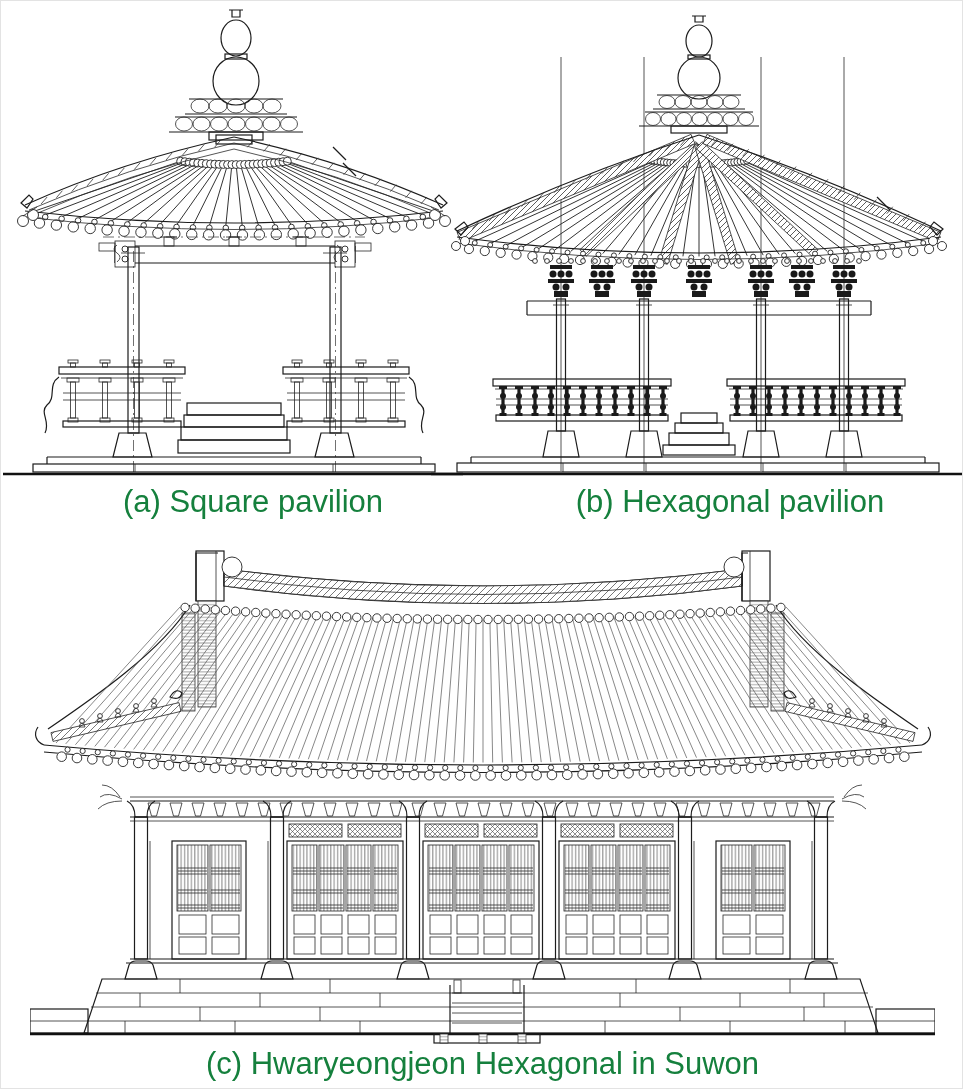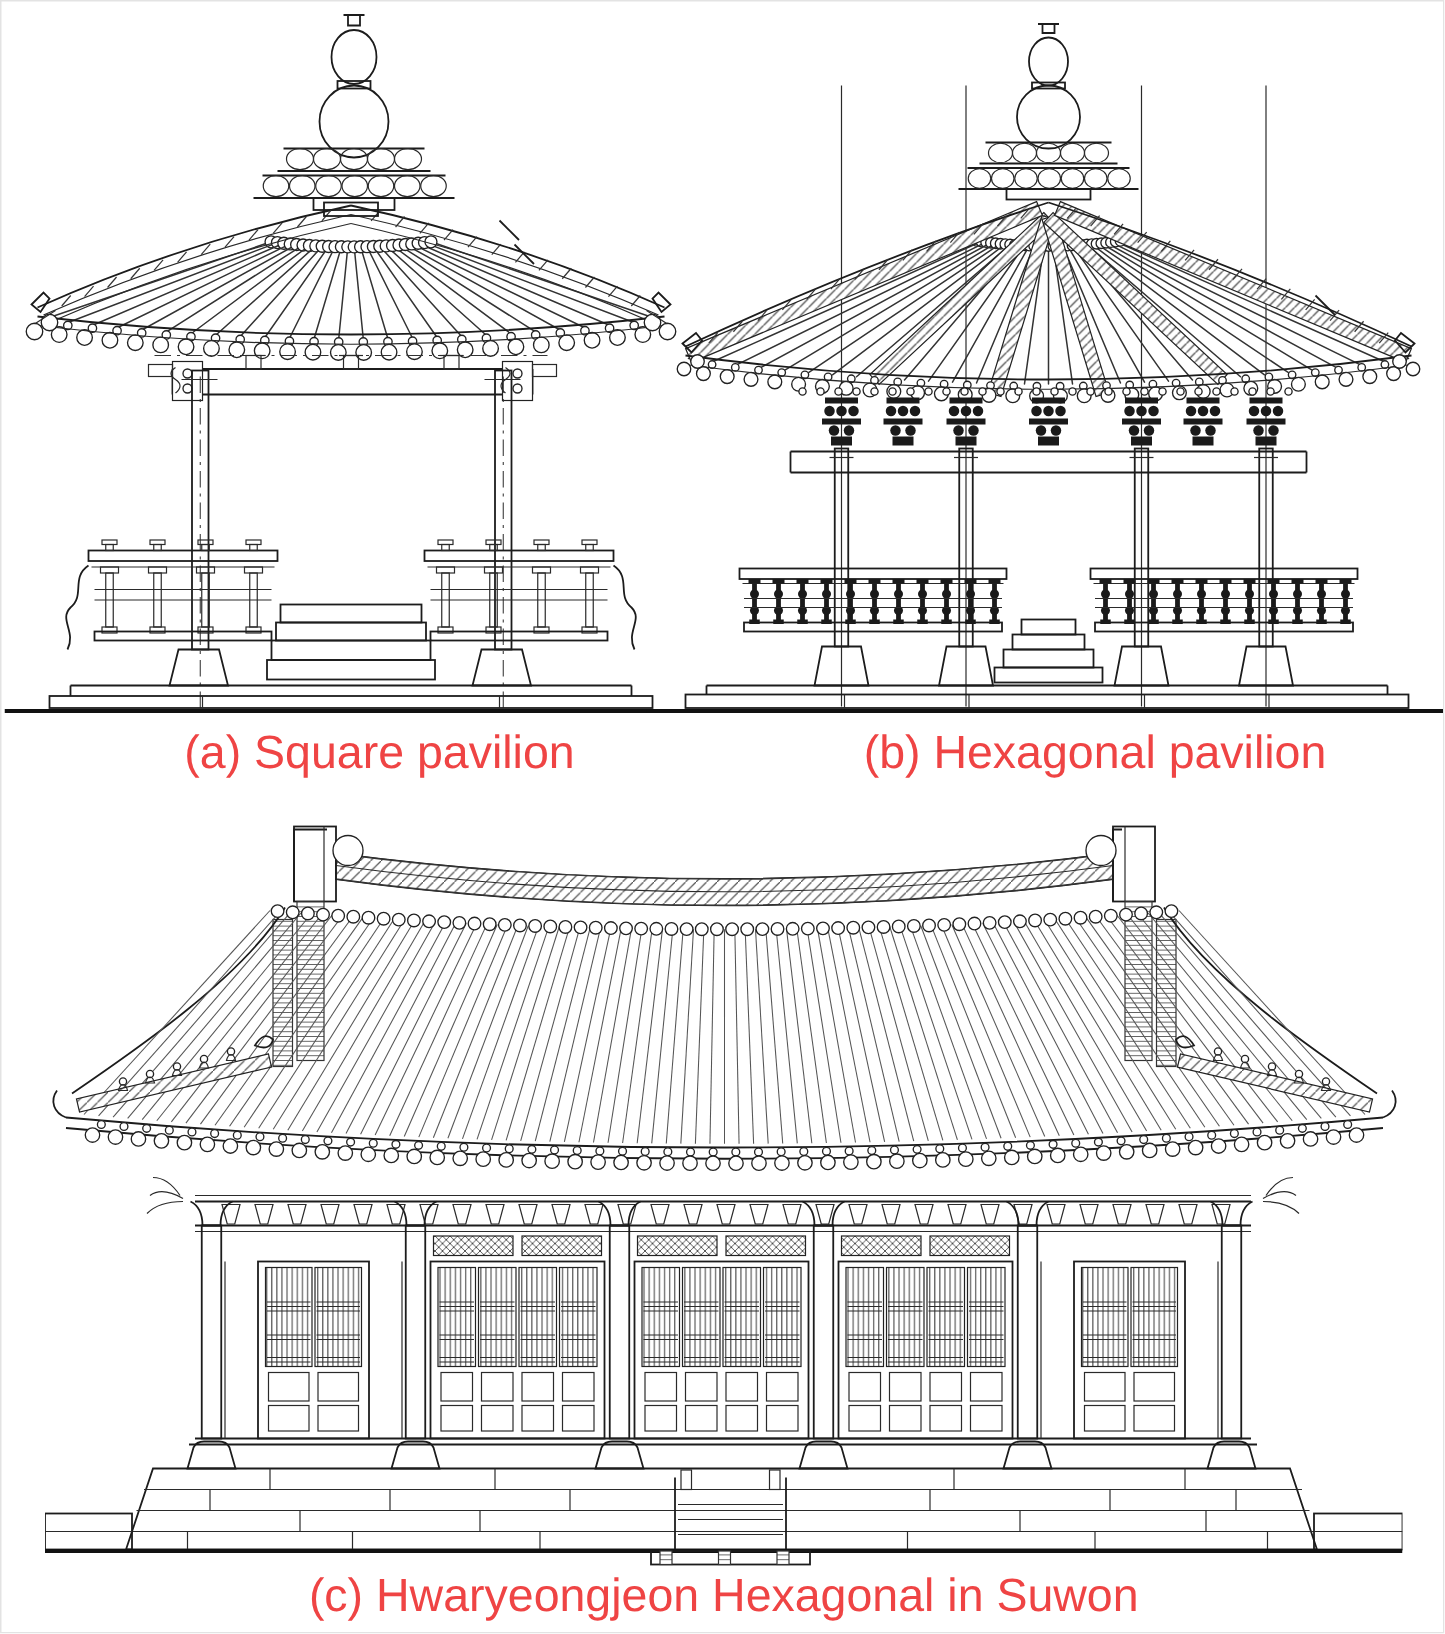--- a/index.html
+++ b/index.html
@@ -1,19 +1,19 @@
 <!DOCTYPE html>
 <html><head>
 <meta charset="utf-8">
 <style>
   html,body{margin:0;padding:0;background:#fff;}
   .page{position:relative;width:963px;height:1089px;background:#fff;overflow:hidden;
         font-family:"Liberation Sans",sans-serif;box-sizing:border-box;border:1px solid #e3e3e3;}
   .drawing{position:absolute;}
-  .caption{position:absolute;text-align:center;font-size:31px;color:#ef4444;line-height:44px;
+  .caption{position:absolute;text-align:center;font-size:31px;color:#15803d;line-height:44px;
            letter-spacing:0px;}
   svg{display:block;}
   .ln{stroke:#1c1c1c;fill:none;stroke-width:1.2;}
   .thin{stroke:#2a2a2a;fill:none;stroke-width:0.8;}
   .thick{stroke:#111;fill:none;stroke-width:2.6;}
   .dark{fill:#1a1a1a;stroke:none;}
   .cl{stroke:#333;stroke-width:0.7;stroke-dasharray:11 4 2 4;fill:none;}
 </style>
 </head>
 <body>

